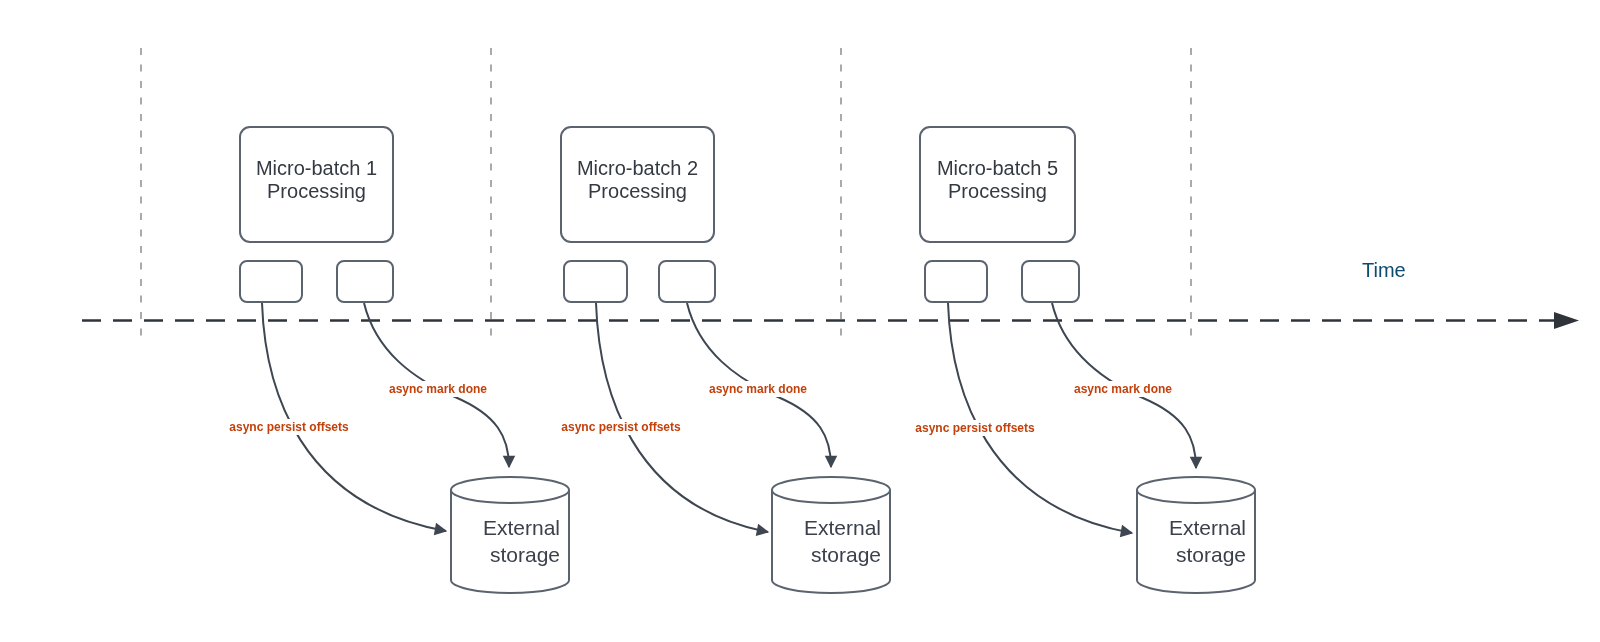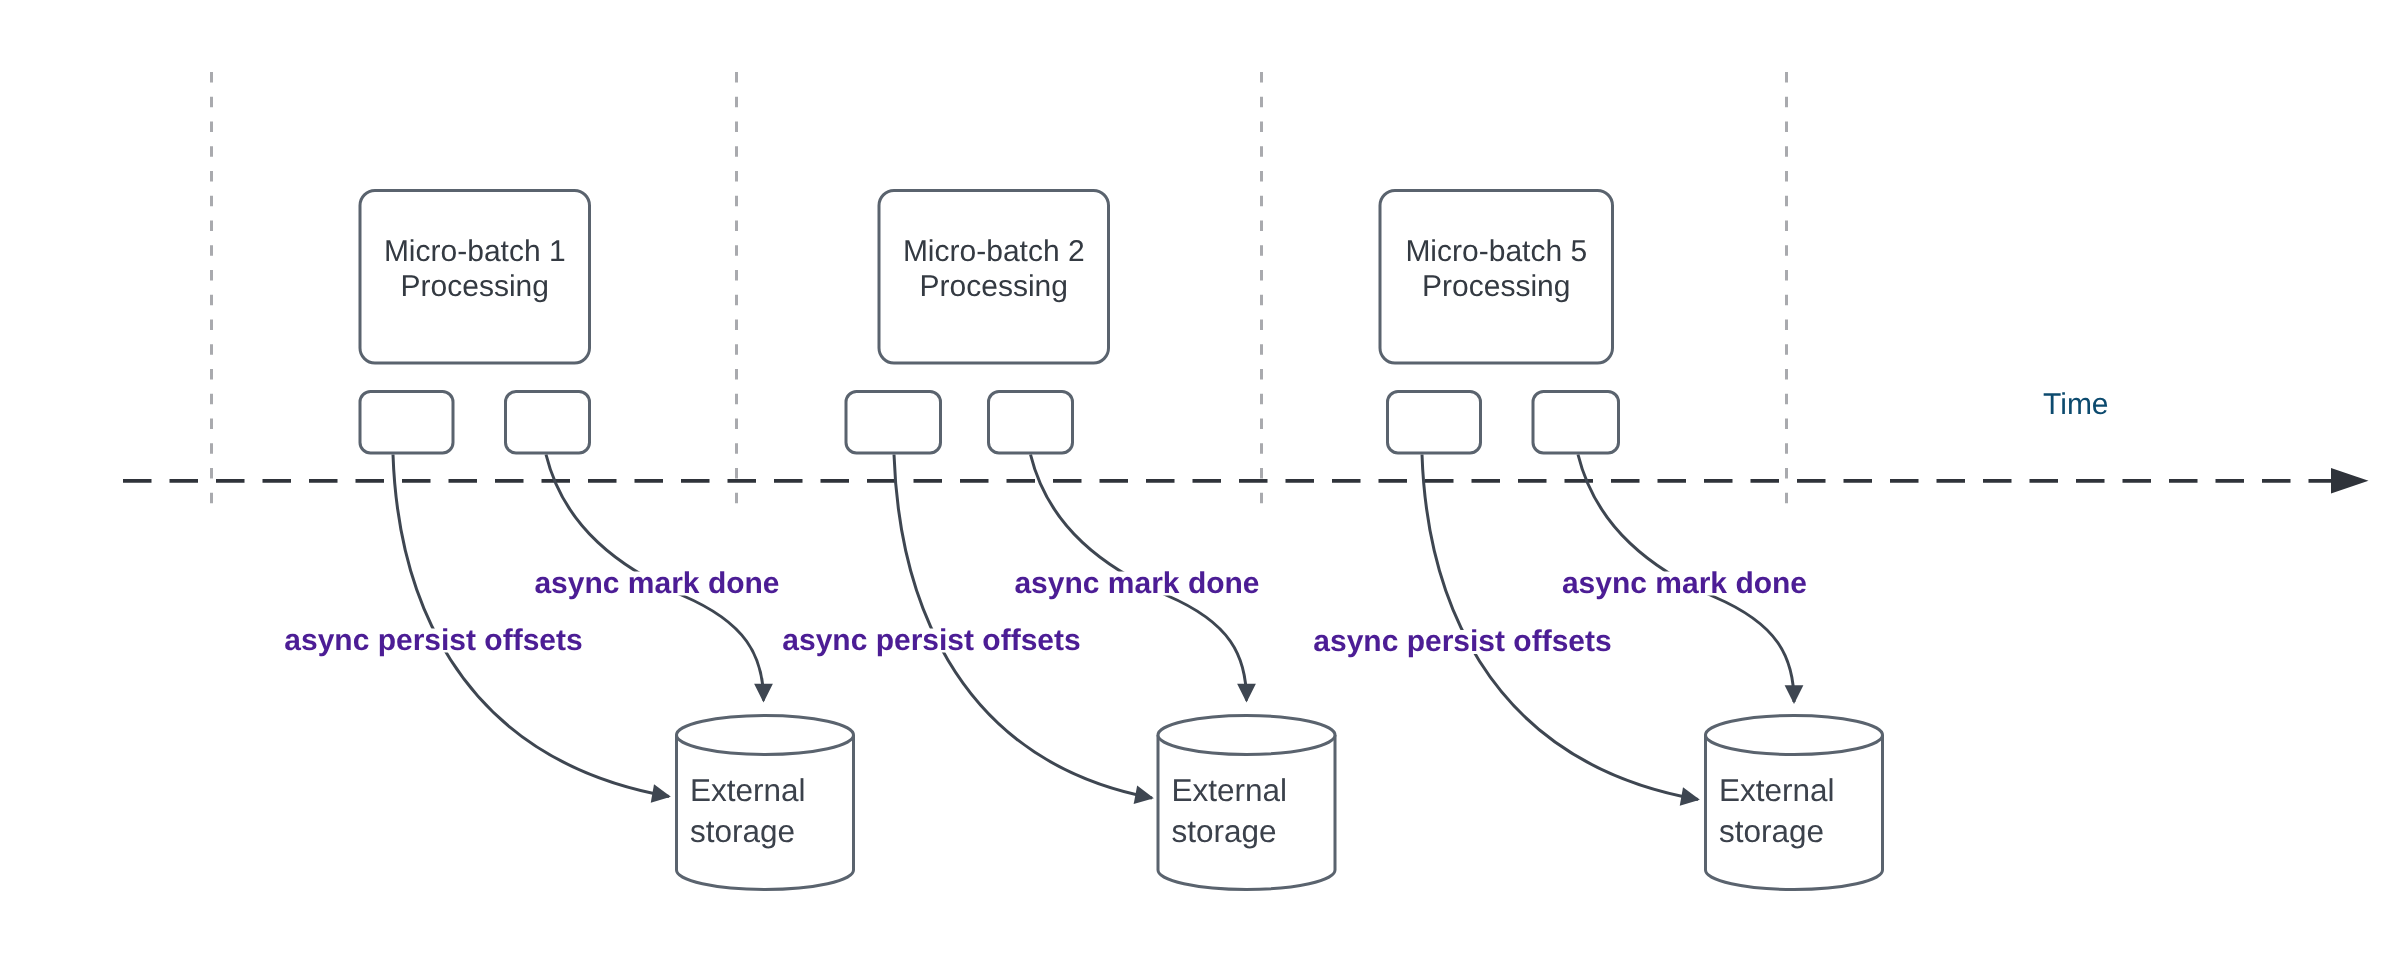--- a/index.html
+++ b/index.html
@@ -32,32 +32,32 @@
     position: absolute;
     box-sizing: border-box;
     border: 2px solid #5a636e;
     border-radius: 8px;
     background: #ffffff;
   }
   .edge-label {
     position: absolute;
     transform: translateX(-50%);
     white-space: nowrap;
-    font-size: 20px;
+    font-size: 12px;
     font-weight: bold;
-    color: #4c1d95;
+    color: #c2410c;
     background: #ffffff;
     padding: 0 3px;
     line-height: 16px;
   }
   .cyl-label {
     position: absolute;
     transform: translateX(-50%);
     width: 100px;
-    text-align: left;
+    text-align: right;
     font-size: 21px;
     line-height: 27px;
     color: #3b414b;
   }
   .time-label {
     position: absolute;
     font-size: 20px;
     color: #0c4a6e;
   }
 </style>
@@ -109,21 +109,21 @@
   <div class="bigbox" style="left:239px; top:126px; width:155px; height:117px;">
     <div>Micro-batch 1</div>
     <div>Processing</div>
   </div>
   <div class="smallbox" style="left:239px; top:260px; width:64px; height:43px;"></div>
   <div class="smallbox" style="left:336px; top:260px; width:58px; height:43px;"></div>
   <div class="edge-label" style="left:289px; top:419px;">async persist offsets</div>
   <div class="edge-label" style="left:438px; top:381px;">async mark done</div>
   <div class="cyl-label" style="left:510px; top:514px;">External storage</div>
 
-  <div class="bigbox" style="left:585px; top:126px; width:155px; height:117px;">
+  <div class="bigbox" style="left:560px; top:126px; width:155px; height:117px;">
     <div>Micro-batch 2</div>
     <div>Processing</div>
   </div>
   <div class="smallbox" style="left:563px; top:260px; width:65px; height:43px;"></div>
   <div class="smallbox" style="left:658px; top:260px; width:58px; height:43px;"></div>
   <div class="edge-label" style="left:621px; top:419px;">async persist offsets</div>
   <div class="edge-label" style="left:758px; top:381px;">async mark done</div>
   <div class="cyl-label" style="left:831px; top:514px;">External storage</div>
 
   <div class="bigbox" style="left:919px; top:126px; width:157px; height:117px;">

